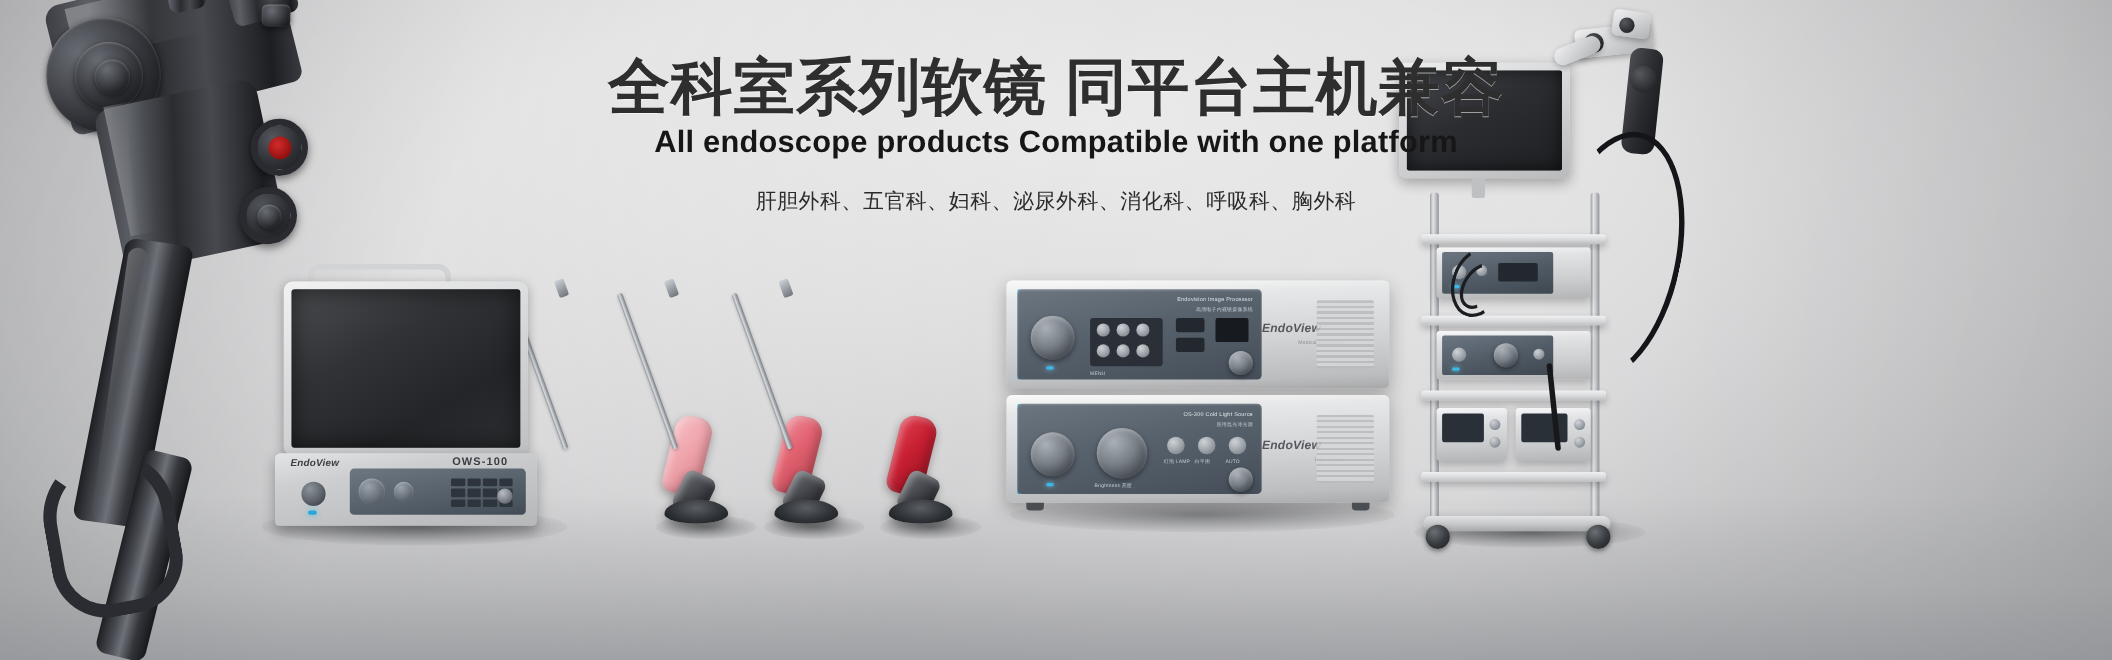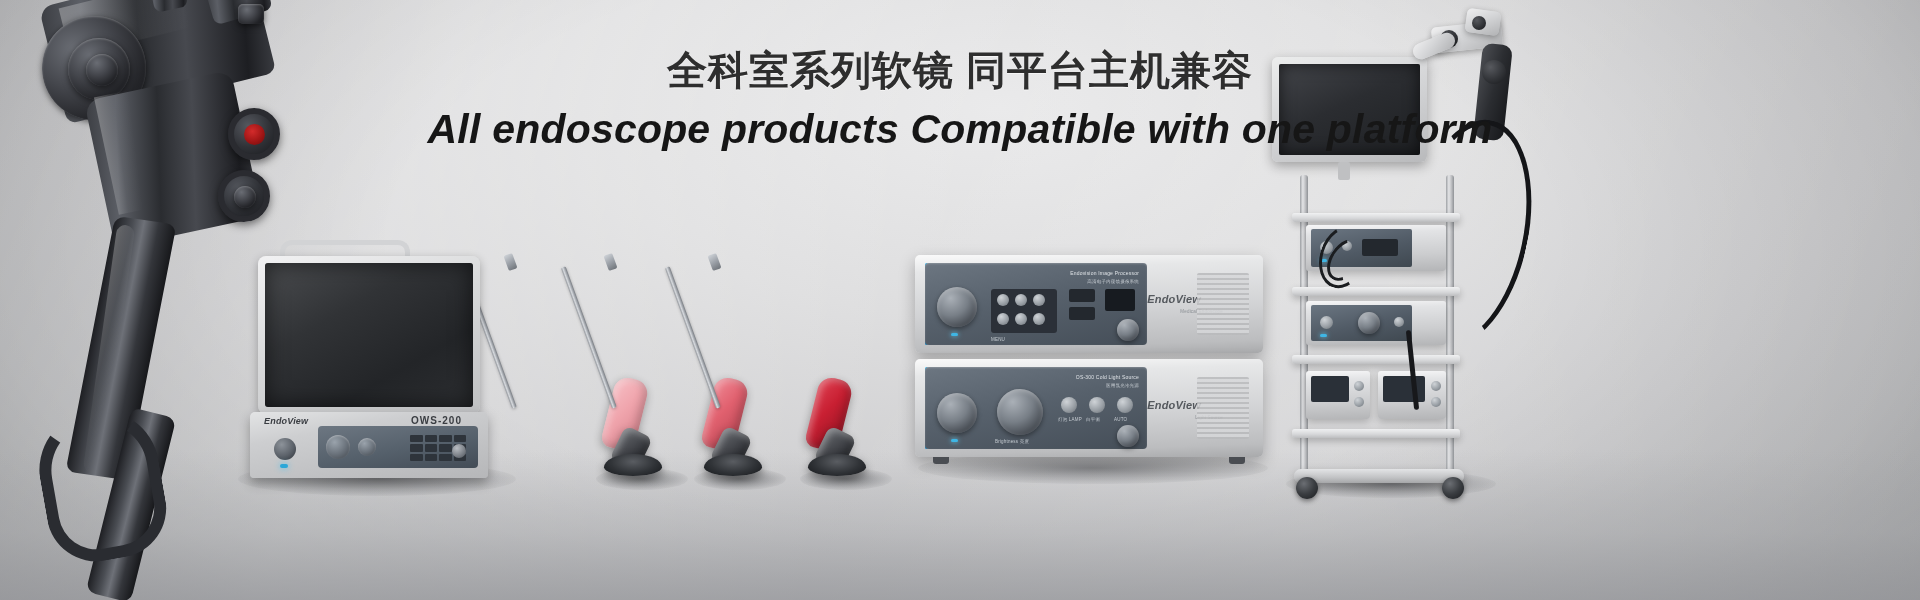--- a/index.html
+++ b/index.html
@@ -35,31 +35,30 @@
     background:linear-gradient(180deg, rgba(170,171,174,0) 0%, rgba(164,165,168,0.45) 55%, rgba(150,151,155,0.75) 100%);
     pointer-events:none;
   }
 
   
   #text-block {
     position:absolute; left:0; top:48px; width:1920px;
     text-align:center; z-index:40;
   }
   #headline {
-    font-size:40px; font-weight:700; letter-spacing:1px;
+    font-size:56px; font-weight:700; letter-spacing:1px;
     color:#2e2e2e; line-height:1.12;
     text-shadow:0 1px 0 rgba(255,255,255,0.55);
     white-space:nowrap;
   }
   #subhead {
-    margin-top:12px;
-    font-size:41px; font-weight:700; letter-spacing:0.2px;
+    margin-top:1px;
+    font-size:28px; font-weight:700; letter-spacing:0.2px;
     color:#161616; line-height:1.2;
     white-space:nowrap;
-    font-style:italic;
   }
   #spec-cn {
     margin-top:26px;
     font-size:19px; font-weight:400; color:#2b2b2b;
     letter-spacing:0.5px; line-height:1.4; white-space:nowrap;
   }
   #spec-en {
     margin-top:4px;
     font-size:18px; font-weight:400; color:#2b2b2b;
     letter-spacing:0.2px; line-height:1.4; white-space:nowrap;
@@ -318,20 +317,21 @@
 
 <div id="banner">
 
   <div id="bg-sheen"></div>
   <div id="bg-vignette"></div>
   <div id="bg-floor"></div>
 
   <div id="text-block">
     <div id="headline">全科室系列软镜 同平台主机兼容</div>
     <div id="subhead">All endoscope products Compatible with one platform</div>
+    <div id="spec-cn">肝胆外科、五官科、妇科、泌尿外科、消化科、呼吸科、胸外科</div>
   </div>
 
   <div class="pz" id="endoscope-handle">
 
     <div class="eh-body" style="left:60px; top:0px; width:215px; height:120px; transform:rotate(-14deg); border-radius:14px 22px 10px 10px;"></div>
     <div class="eh-shine" style="left:72px; top:6px; width:180px; height:50px; transform:rotate(-14deg);"></div>
 
     <div class="eh-body" style="left:160px; top:-18px; width:34px; height:48px; transform:rotate(-12deg); border-radius:8px;"></div>
     <div class="eh-body" style="left:218px; top:-6px; width:60px; height:44px; transform:rotate(-16deg); border-radius:8px;"></div>
     <div class="eh-knob" style="left:248px; top:24px; width:26px; height:20px; border-radius:5px;"></div>
@@ -357,21 +357,21 @@
   </div>
 
   <div class="shadow-ell" style="left:238px; top:462px; width:278px; height:34px;"></div>
   <div class="pz" id="ows-monitor">
     <div class="mon-handle"></div>
     <div class="mon-bezel">
       <div class="mon-screen"></div>
     </div>
     <div class="mon-base">
       <div class="mon-label-brand">EndoView</div>
-      <div class="mon-label-model">OWS-200</div>
+      <div class="mon-label-model">OWS-100</div>
       <div class="mon-port"></div>
       <div class="mon-led"></div>
       <div class="mon-panel">
         <div class="mon-dial"></div>
         <div class="mon-dial mon-dial2"></div>
         <div class="mon-keys">
           <i></i>
             <i></i>
             <i></i>
             <i></i>

